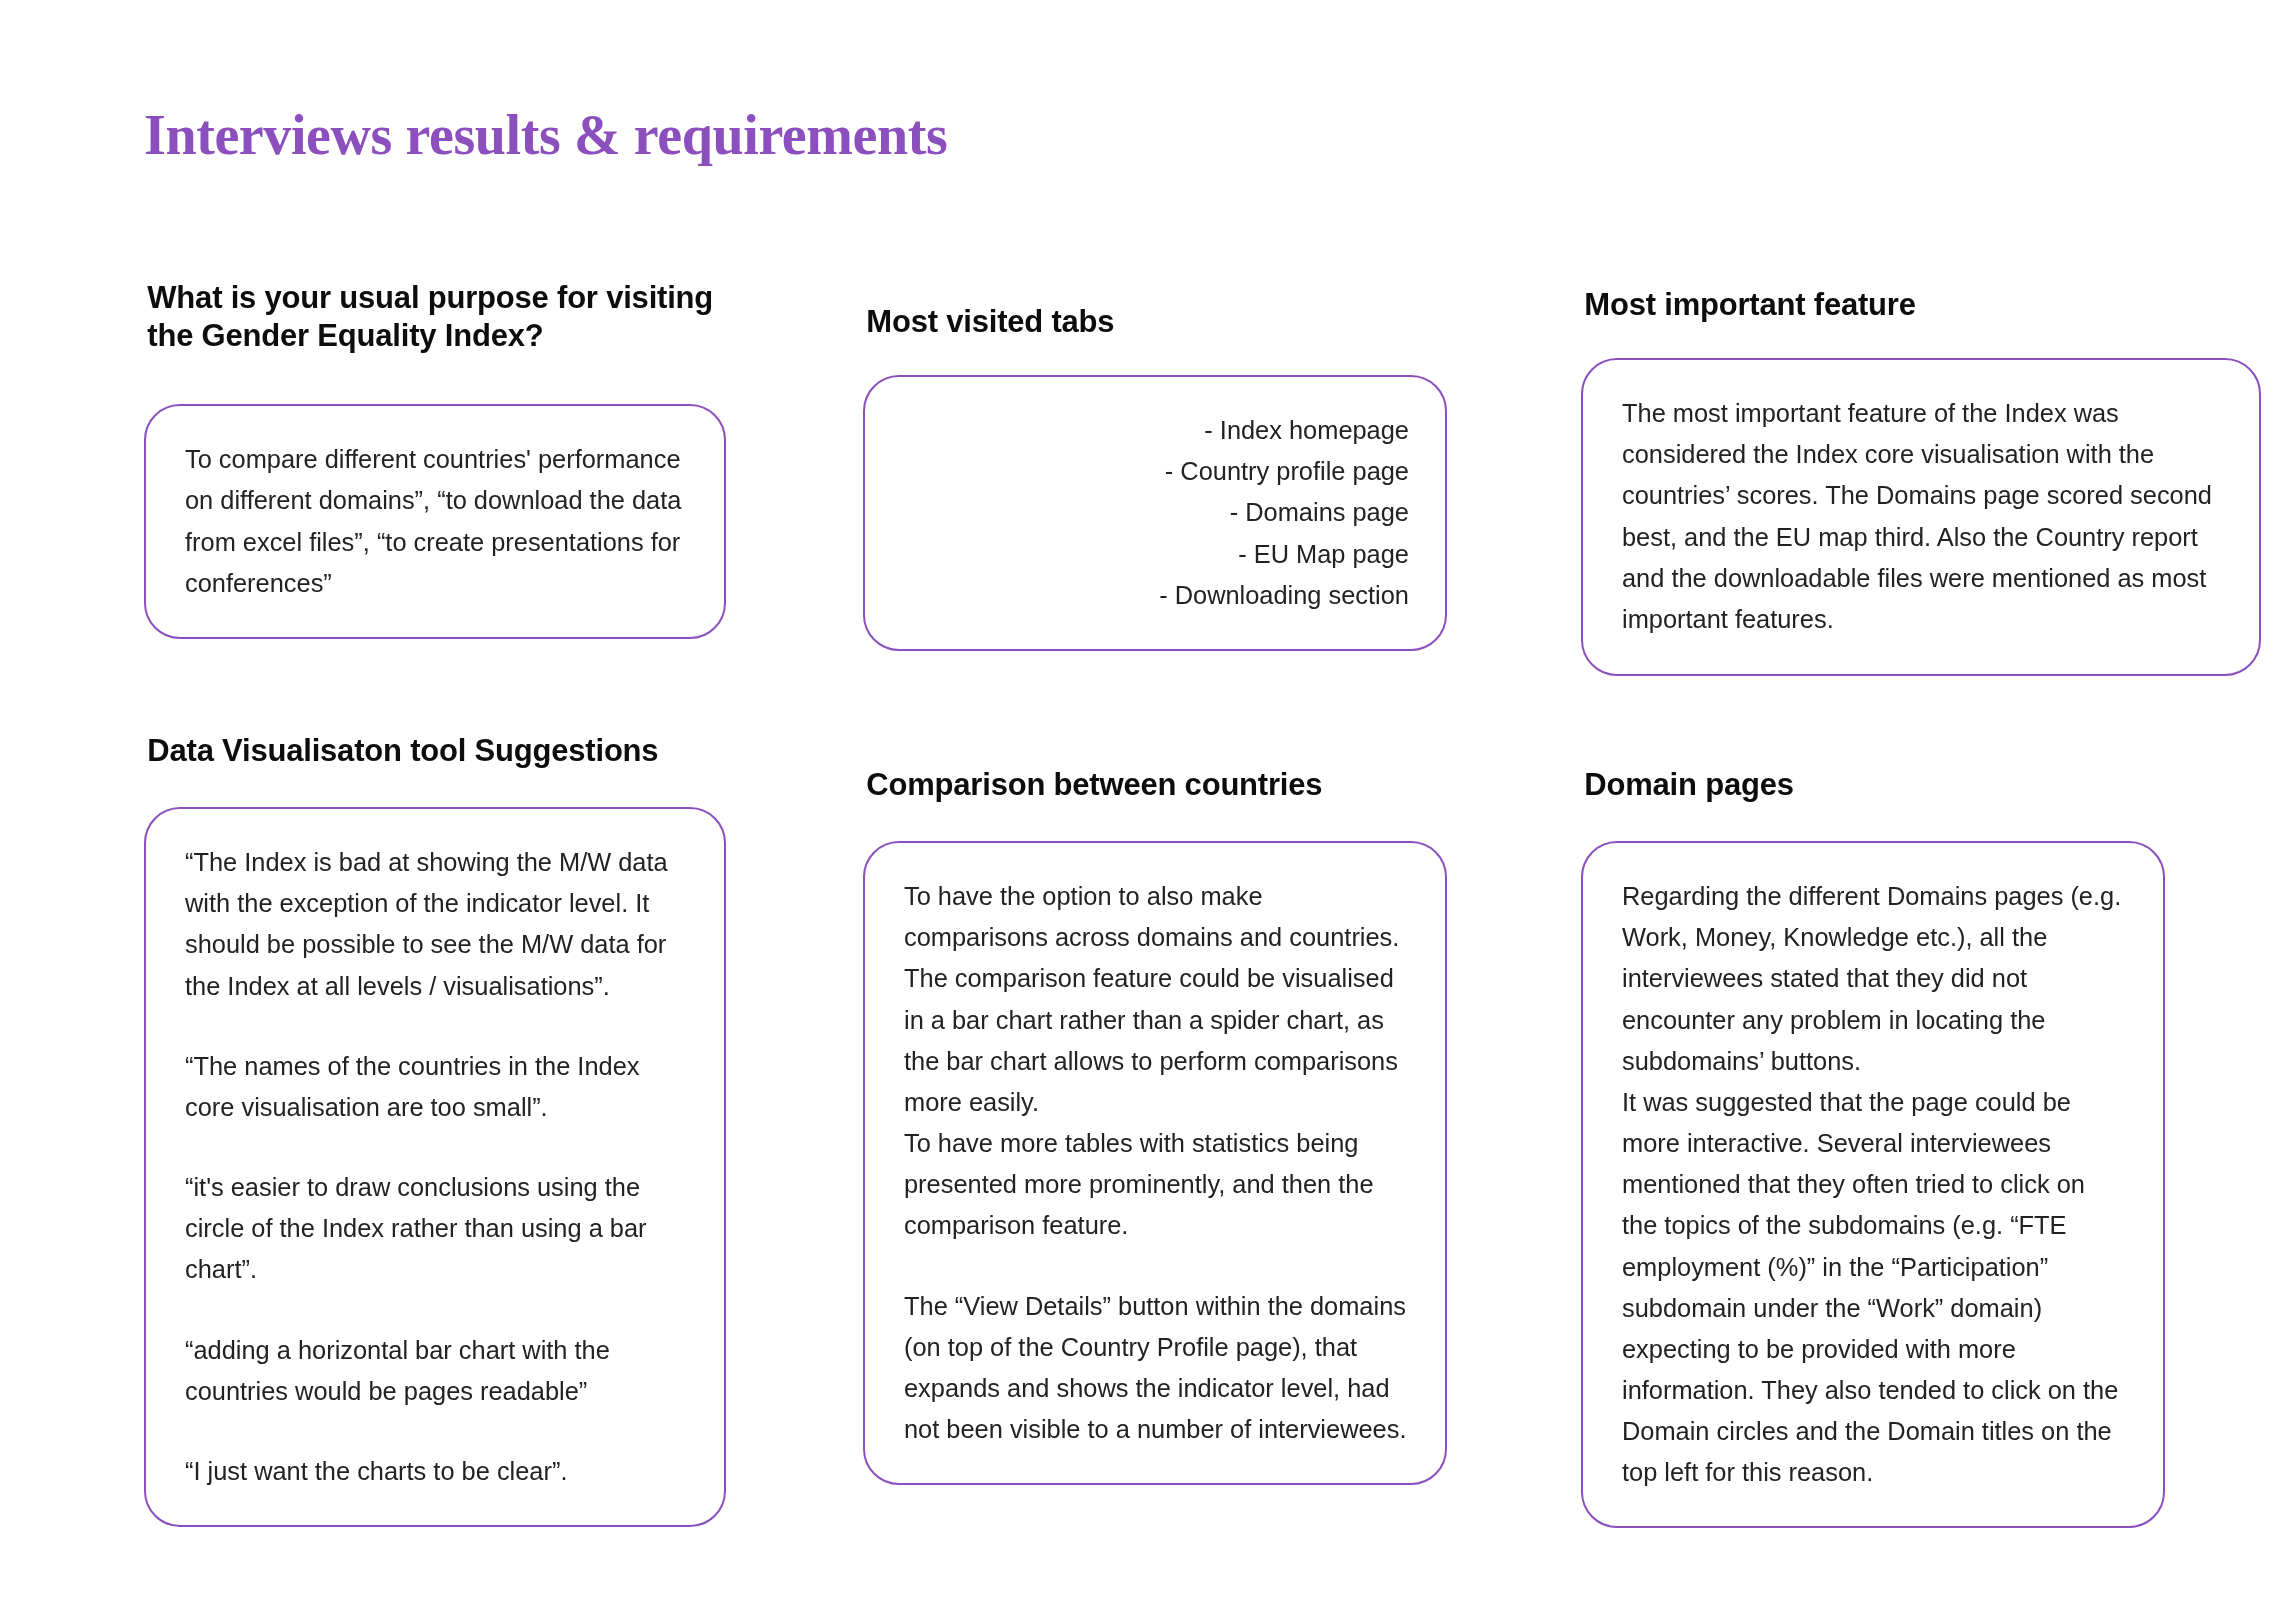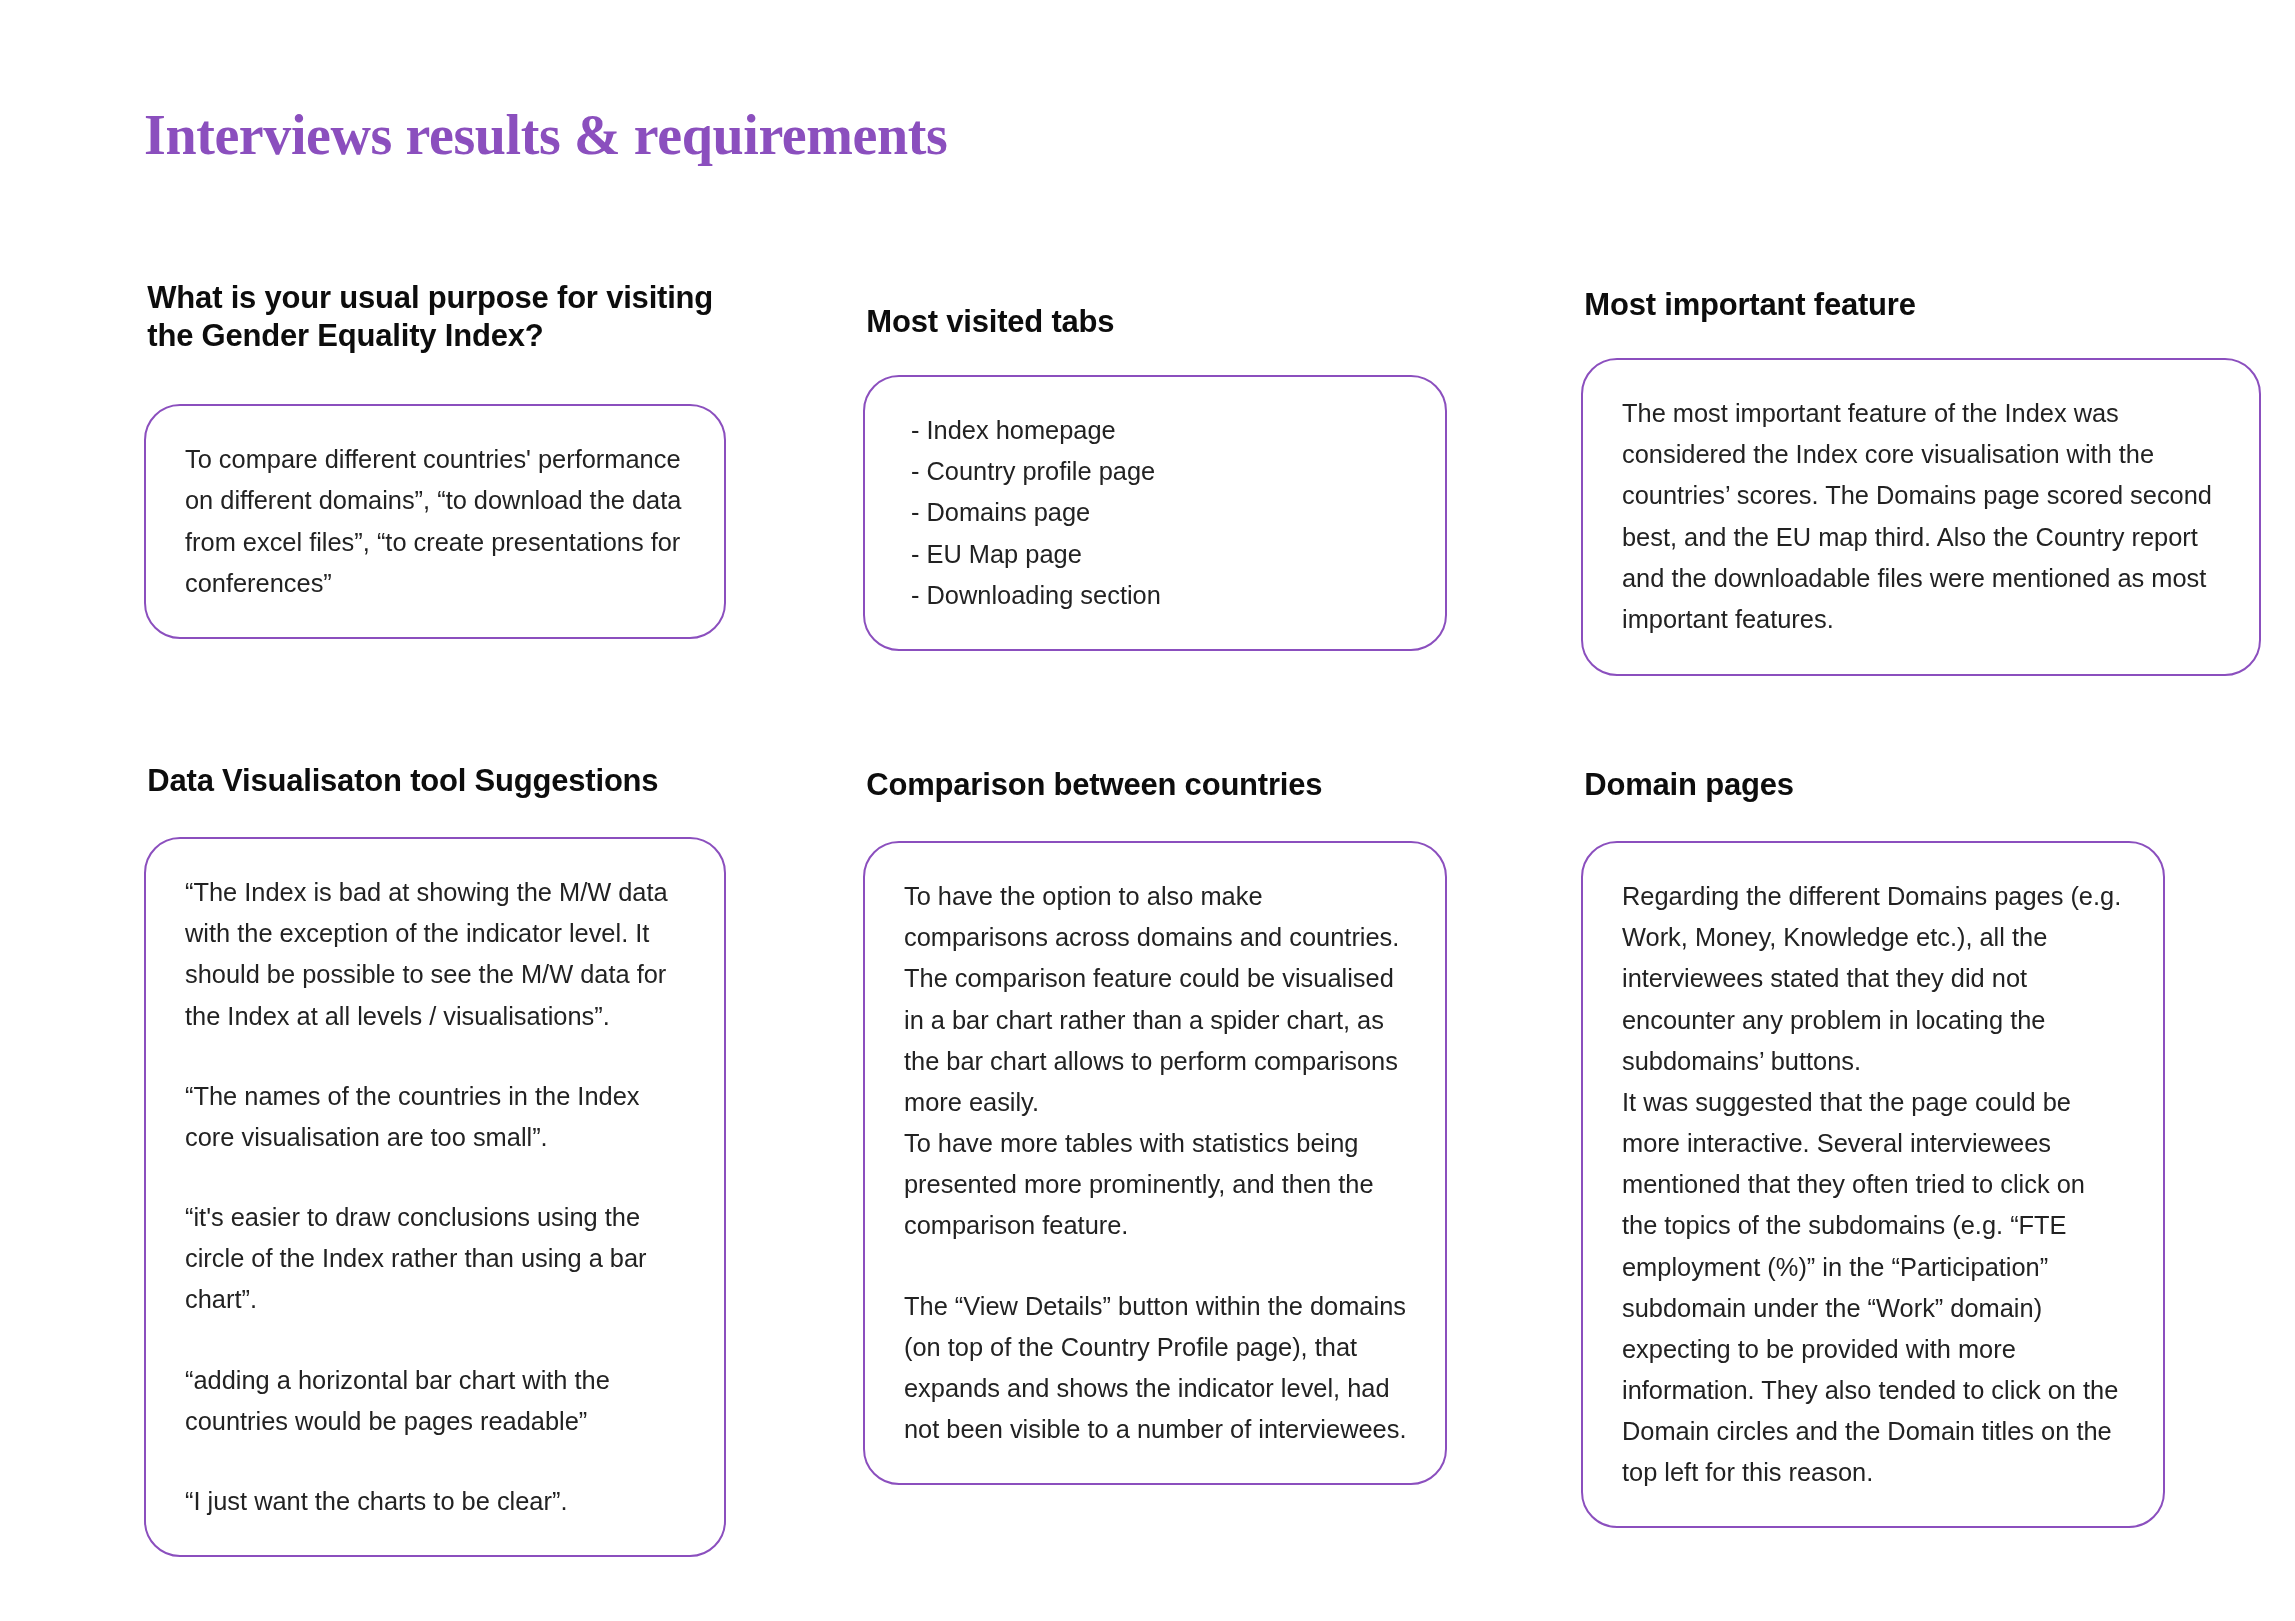--- a/index.html
+++ b/index.html
@@ -72,26 +72,26 @@
     color: #222222;
   }
 
   
   
   #sec-purpose   { left: 144px;  top: 279px; width: 582px; }
   #sec-tabs      { left: 863px; top: 303px; width: 584px; }
   #sec-feature   { left: 1581px; top: 286px; width: 680px; }
 
   
-  #sec-dataviz   { left: 144px;  top: 762px; width: 582px; }
+  #sec-dataviz   { left: 144px;  top: 732px; width: 582px; }
   #sec-compare   { left: 863px; top: 766px; width: 584px; }
   #sec-domains   { left: 1581px; top: 766px; width: 584px; }
 
   #sec-purpose .card  { margin-top: 49px; min-height: 215px; }
-  #sec-tabs .card     { margin-top: 34px; min-height: 239px; }
+  #sec-tabs .card     { margin-top: 34px; min-height: 239px; text-align: right; }
   #sec-feature .card  { margin-top: 34px; min-height: 318px; }
 
   #sec-dataviz .card  { margin-top: 37px; min-height: 578px; }
   #sec-compare .card  { margin-top: 37px; min-height: 557px; }
   #sec-domains .card  { margin-top: 37px; min-height: 594px; }
 
   #sec-tabs .card     { padding-left: 46px; }
 </style>
 </head>
 <body>

